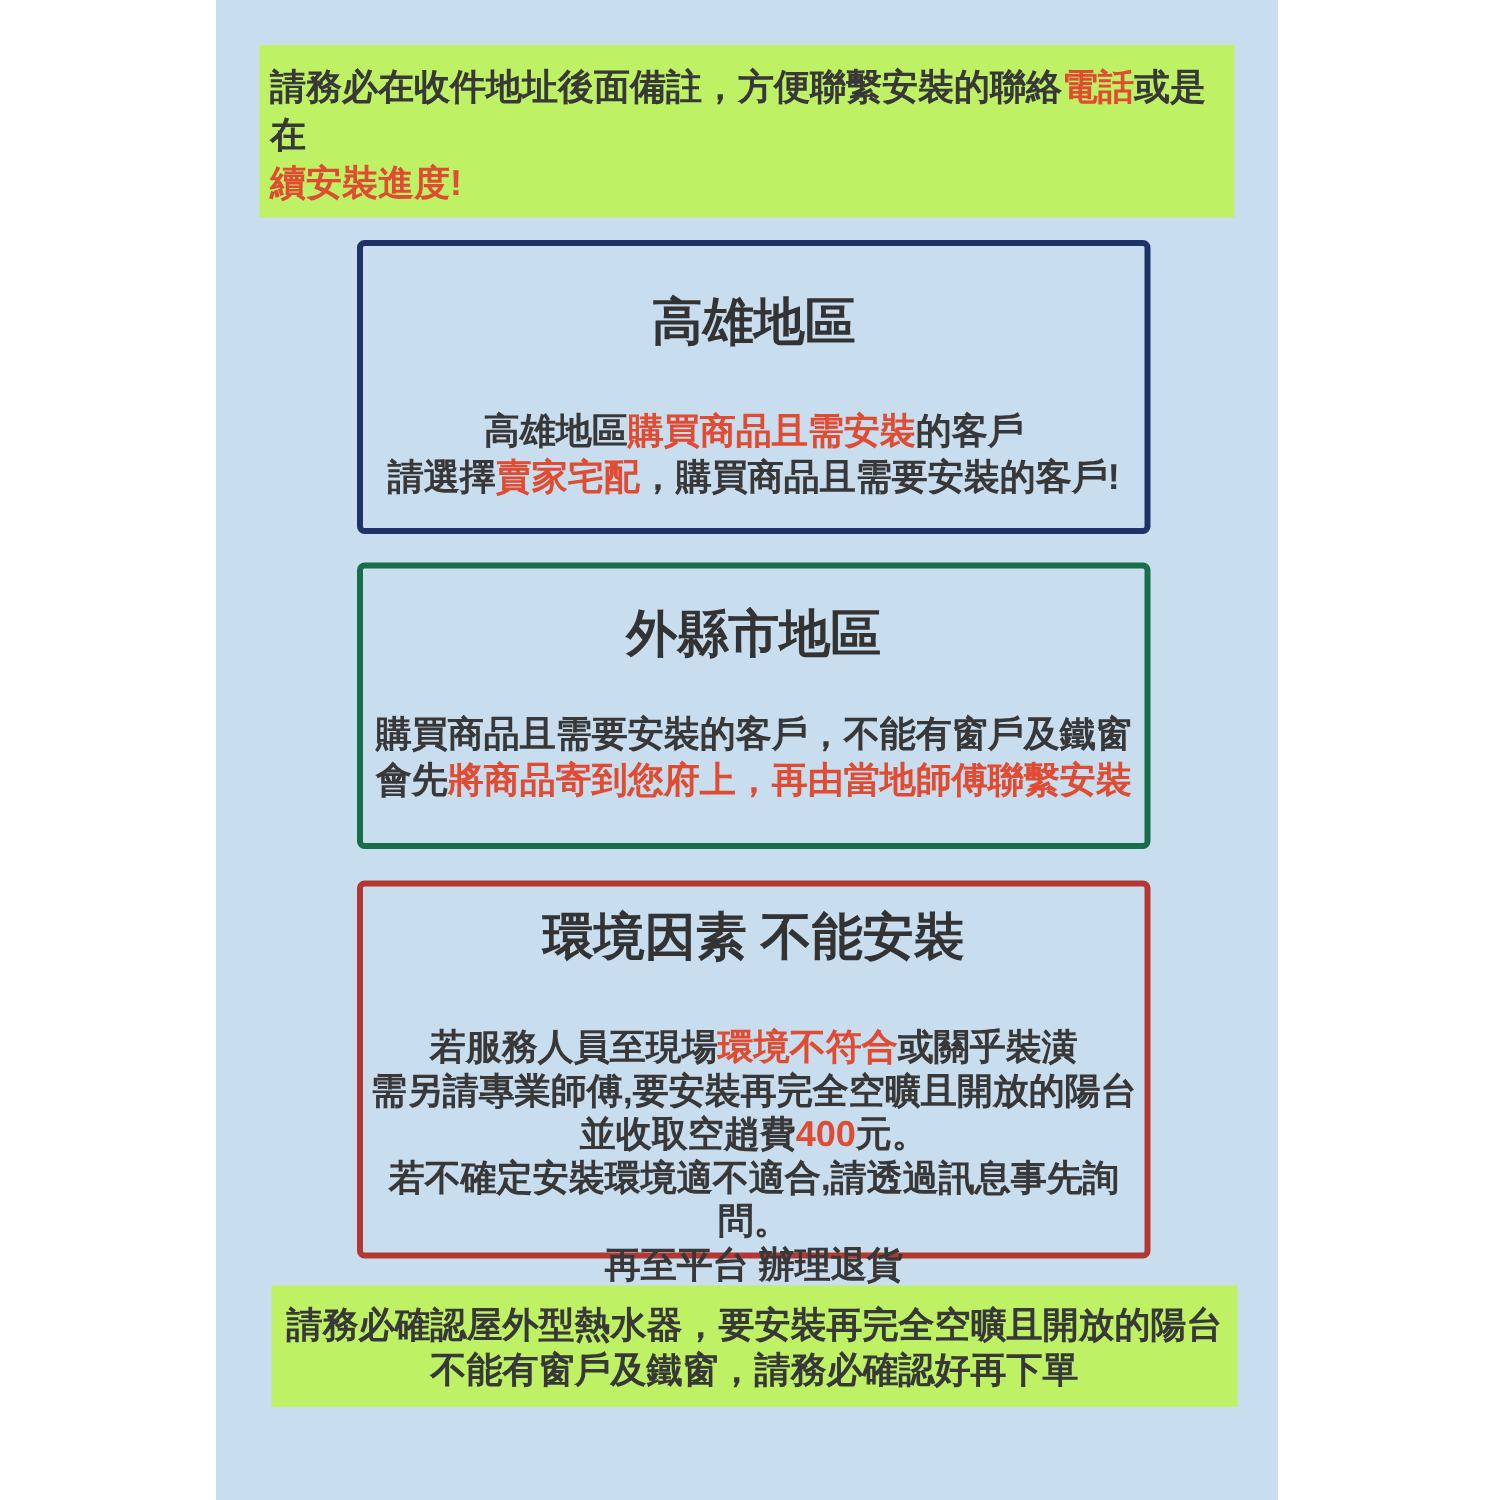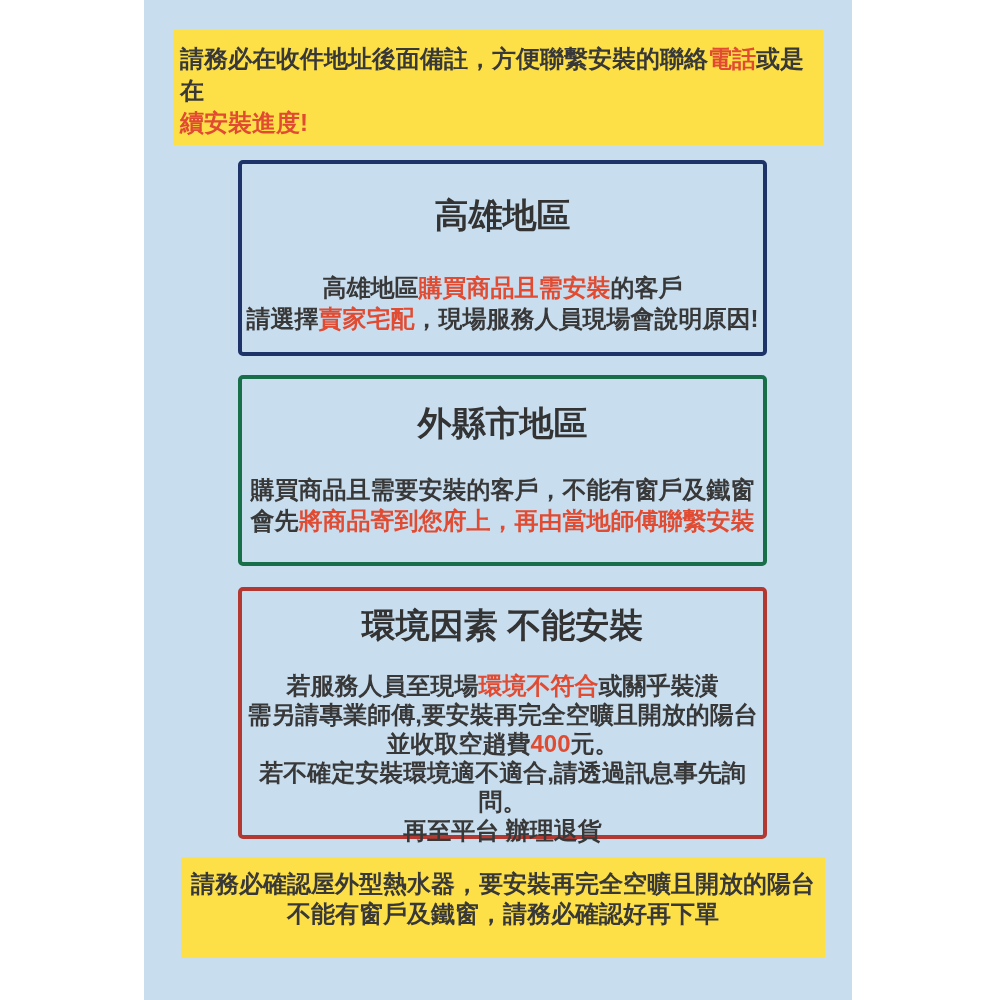--- a/index.html
+++ b/index.html
@@ -13,35 +13,35 @@
     font-weight: 700;
   }
   .column {
     position: absolute;
     left: 144px; top: 0;
     width: 708px; height: 1000px;
     background: #c8ddee;
   }
   .notice {
     position: absolute;
-    background: #fde047;
+    background: #bef264;
     box-sizing: border-box;
     color: #383838;
   }
   .notice-top {
     left: 29px; top: 30px;
     width: 650px; height: 115px;
     padding: 13px 6px 0 7px;
     font-size: 24px;
     line-height: 32px;
     text-align: left;
   }
   .notice-bottom {
     left: 37px; top: 857px;
-    width: 644px; height: 101px;
+    width: 644px; height: 81px;
     padding-top: 12px;
     font-size: 24px;
     line-height: 30px;
     text-align: center;
   }
   .box {
     position: absolute;
     left: 94px;
     width: 529px;
     box-sizing: border-box;
@@ -62,41 +62,41 @@
   .box-blue  .box-title { margin-top: 31px; }
   .box-green .box-title { margin-top: 24px; }
   .box-red   .box-title { margin-top: 14px; }
   .box-body {
     font-size: 24px;
     line-height: 31px;
     color: #383838;
   }
   .box-blue  .box-body { margin-top: 37px; }
   .box-green .box-body { margin-top: 31px; }
-  .box-red   .box-body { margin-top: 26px; line-height: 29px; }
+  .box-red   .box-body { margin-top: 39px; line-height: 29px; }
   .line { margin: 0; }
   .dk { color: #383838; }
   .rd { color: #e04b32; }
 </style>
 </head>
 <body>
 
 <div class="page">
   <div class="column">
 
     <section class="notice notice-top">
       <p class="line"><span class="dk">請務必在收件地址後面備註，方便聯繫安裝的聯絡</span><span class="rd">電話</span><span class="dk">或是在</span></p>
       <p class="line"><span class="rd">續安裝進度!</span></p>
     </section>
 
     <section class="box box-blue">
       <h2 class="box-title">高雄地區</h2>
       <div class="box-body">
         <p class="line"><span class="dk">高雄地區</span><span class="rd">購買商品且需安裝</span><span class="dk">的客戶</span></p>
-        <p class="line"><span class="dk">請選擇</span><span class="rd">賣家宅配</span><span class="dk">，現場服務人員現場會說明原因!</span></p>
+        <p class="line"><span class="dk">請選擇</span><span class="rd">賣家宅配</span><span class="dk">，購買商品且需要安裝的客戶!</span></p>
       </div>
     </section>
 
     <section class="box box-green">
       <h2 class="box-title">外縣市地區</h2>
       <div class="box-body">
         <p class="line"><span class="dk">購買商品且需要安裝的客戶，不能有窗戶及鐵窗</span></p>
         <p class="line"><span class="dk">會先</span><span class="rd">將商品寄到您府上，再由當地師傅聯繫安裝</span></p>
       </div>
     </section>

